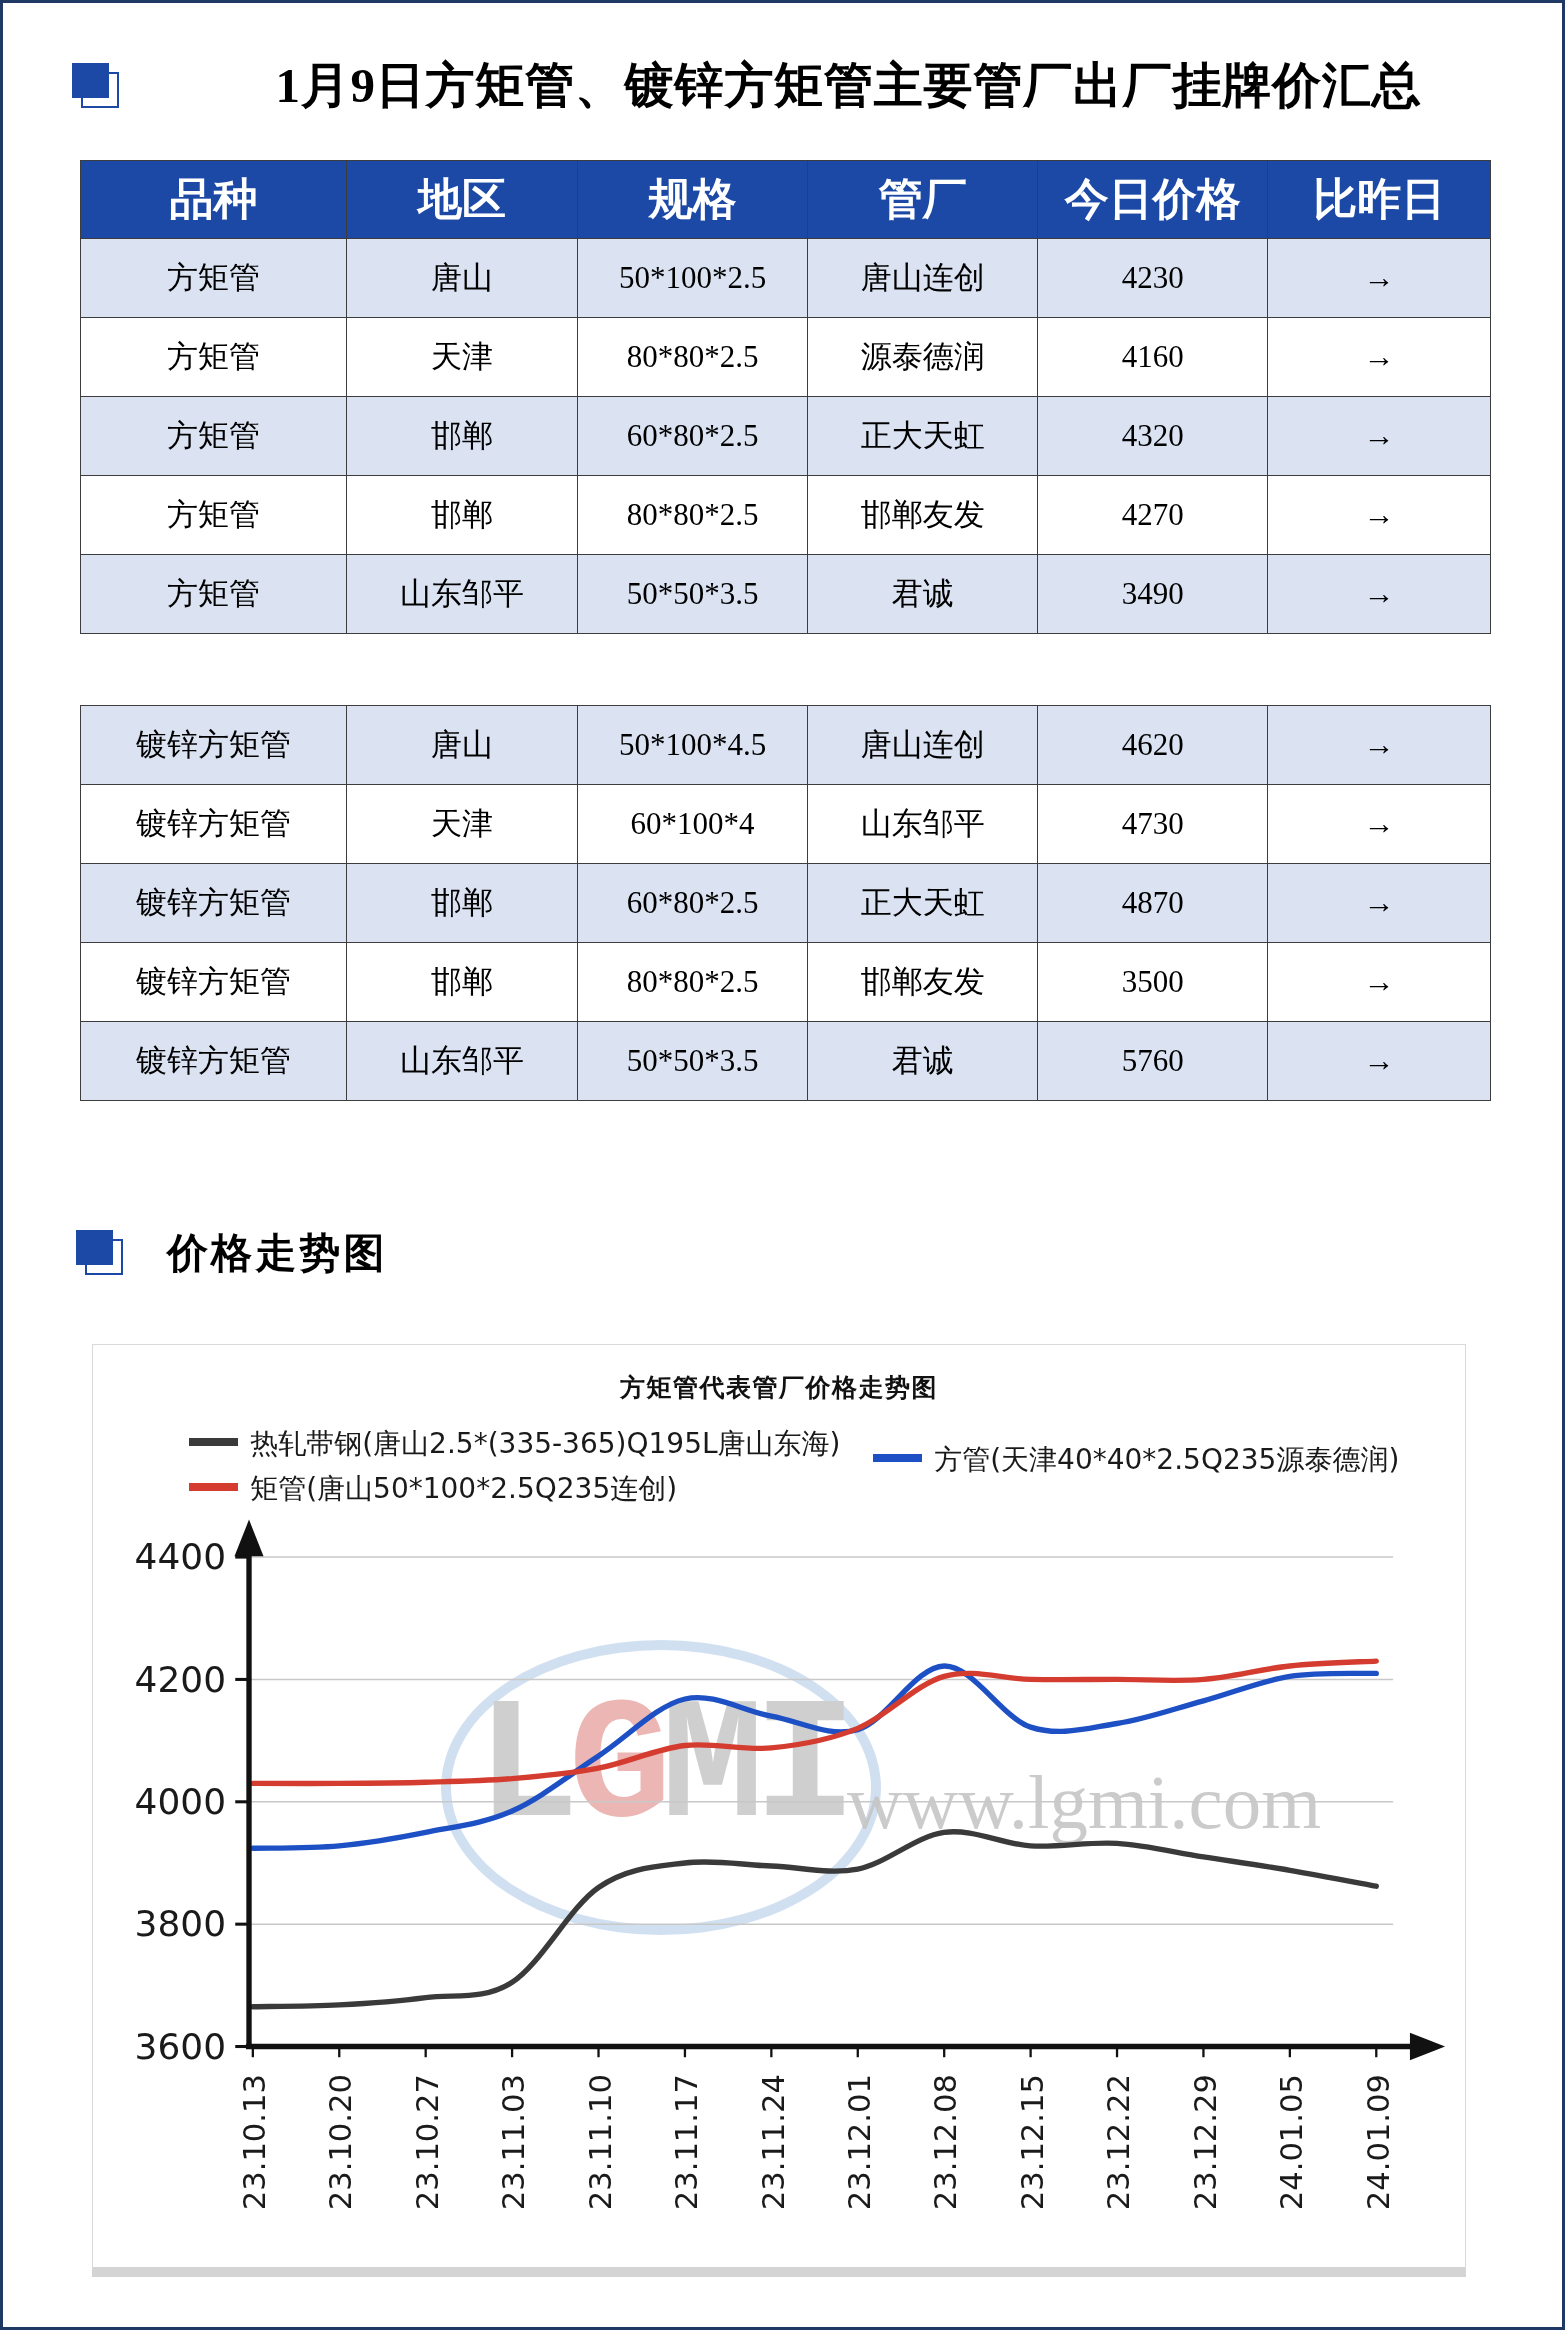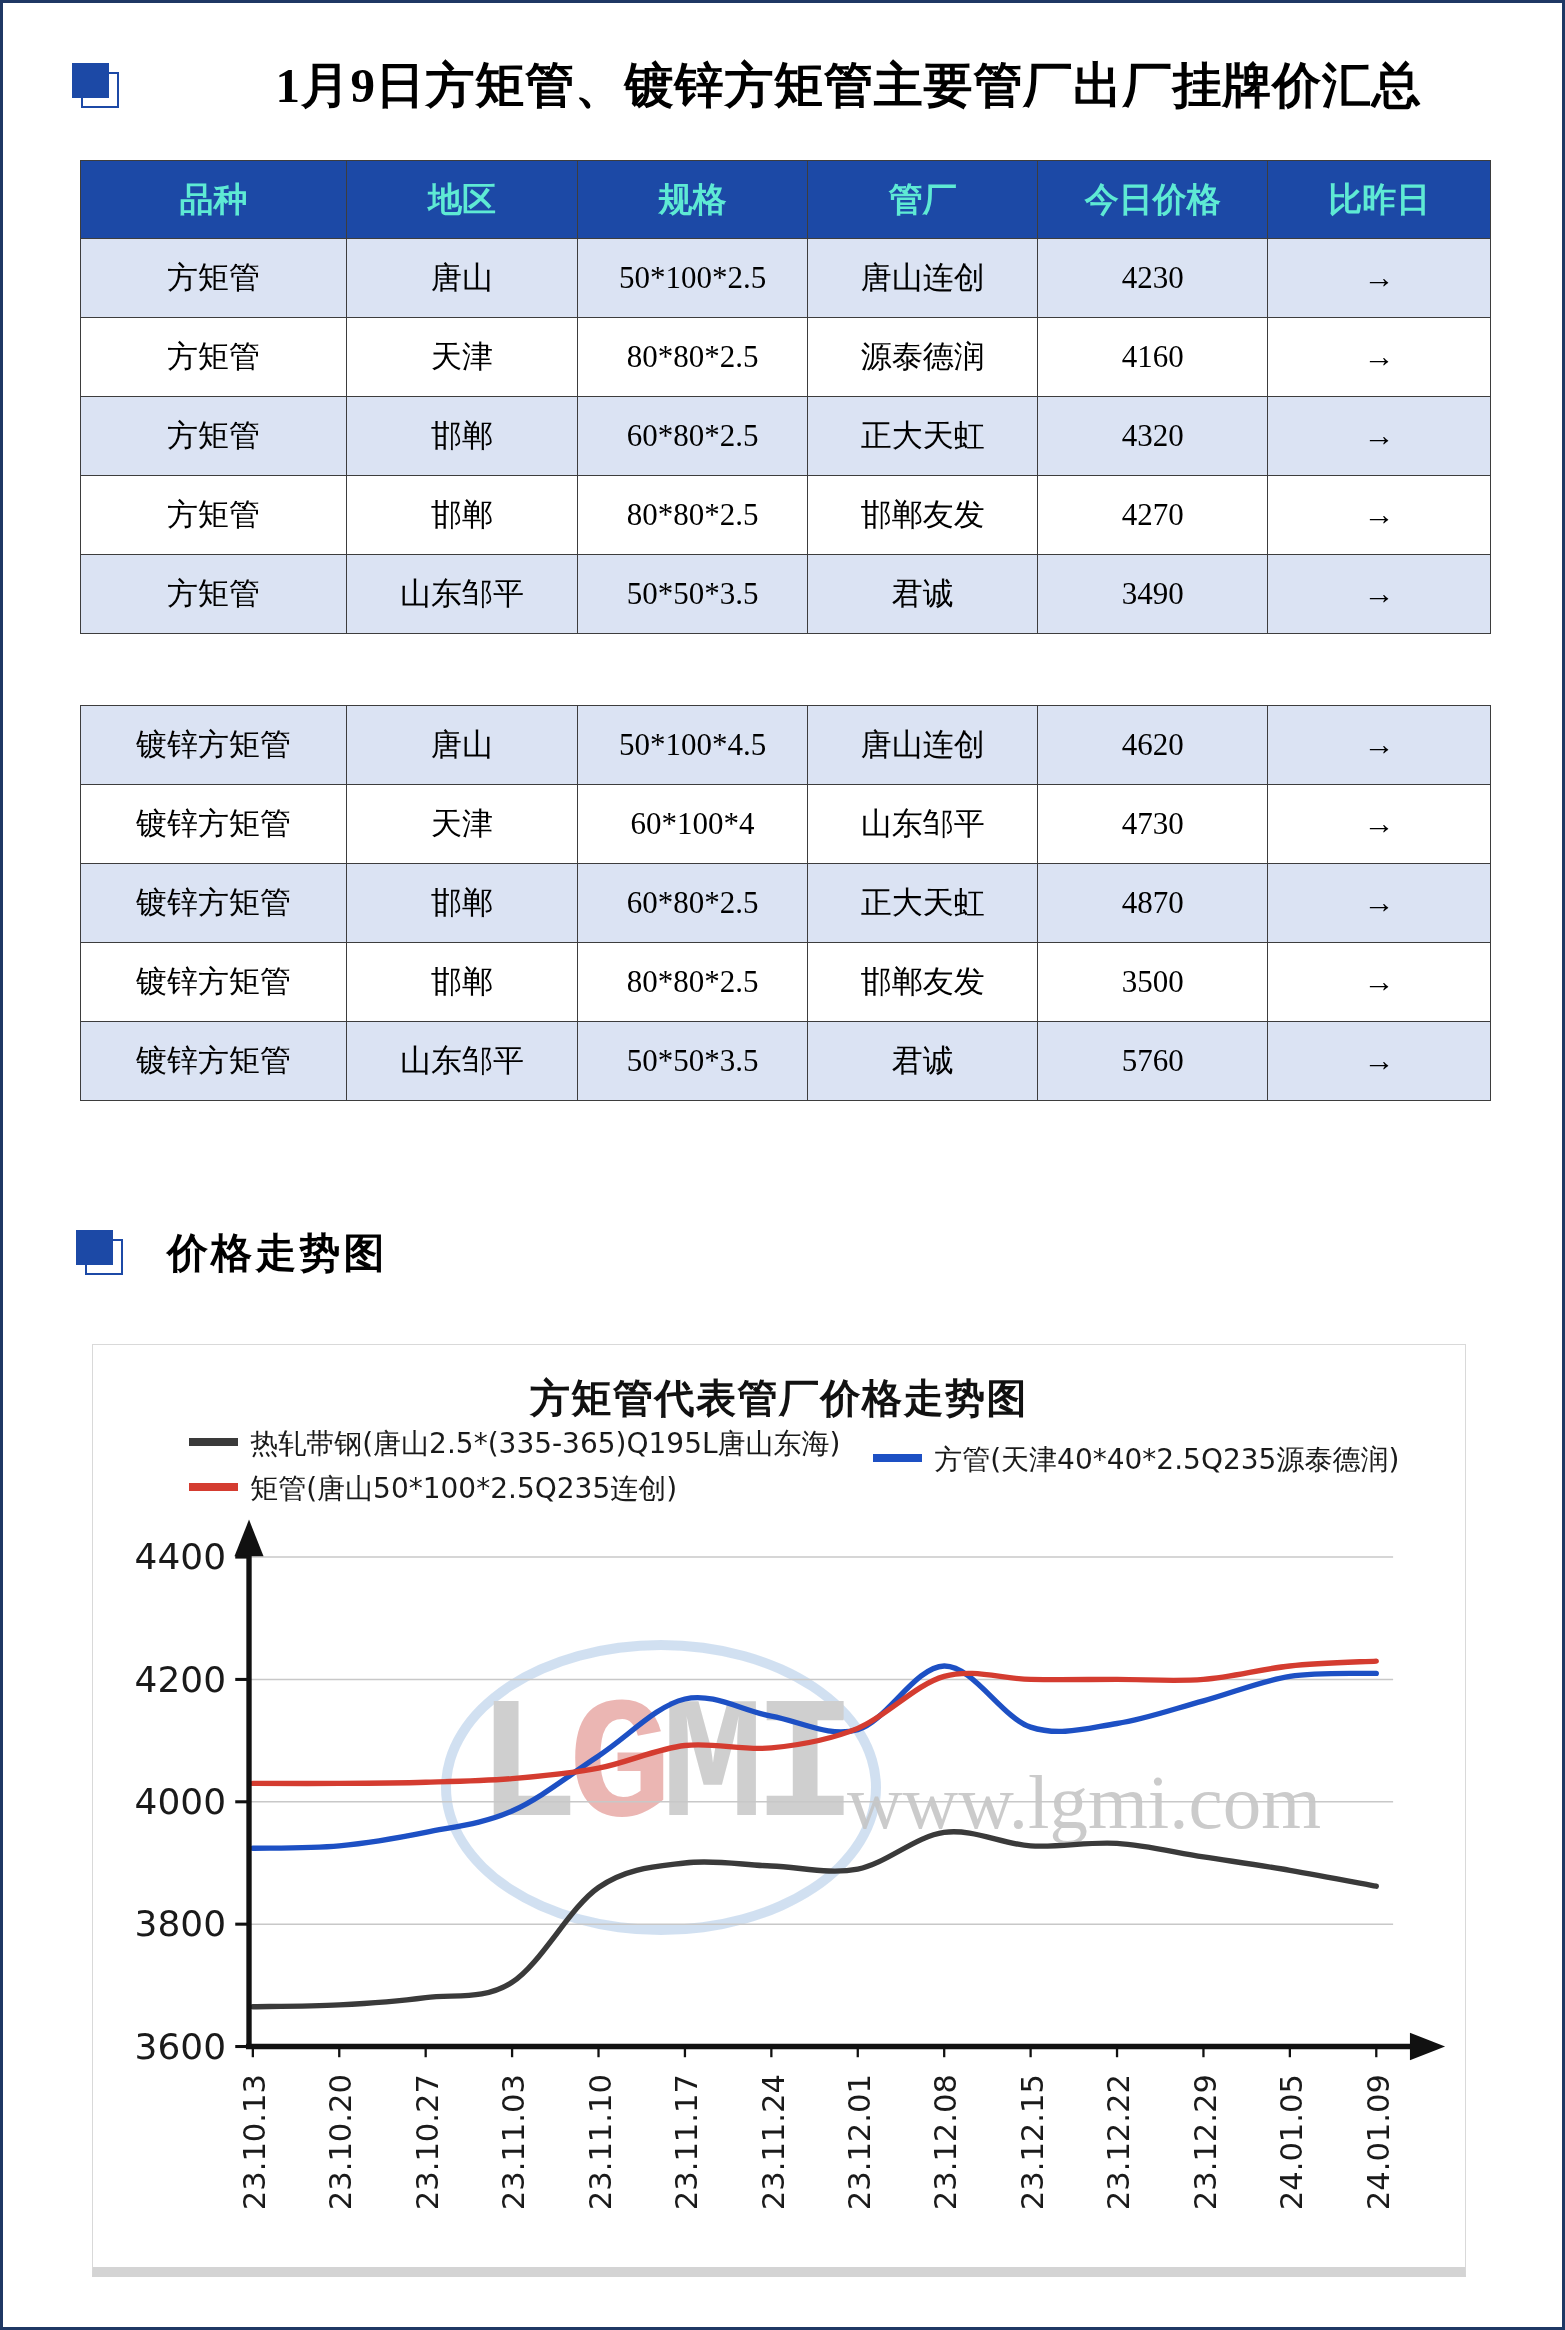--- a/index.html
+++ b/index.html
@@ -35,38 +35,38 @@
     position:absolute;left:77px;top:157px;width:1411px;
     border-collapse:collapse;table-layout:fixed;
   }
   table.price th, table.price td{
     border:1.5px solid #3d3d3d;
     text-align:center;vertical-align:middle;
     padding:0;
   }
   table.price th{
     background:var(--header_blue,#1C49A6);
-    color:#5eead4;font-weight:bold;font-size:34px;height:77px;font-family:Liberation Serif, serif;
+    color:#ffffff;font-weight:bold;font-size:44px;height:77px;font-family:Liberation Serif, serif;
   }
   table.price td{font-size:31px;color:#000;height:78px;background:#ffffff;}
   table.price tr.alt td{background:var(--row_alt,#DBE3F3);}
   table.price tr.spacer-row td{border:none;background:#ffffff;height:71px;}
 
   
   .chart-box{
     position:absolute;left:89px;top:1341px;width:1372px;height:922px;
     background:#ffffff;
     border:1.5px solid #d9d9d9;
     border-bottom:10.7px solid #d4d4d4;
     box-sizing:content-box;
     font-family:"DejaVu Sans","Liberation Sans",sans-serif;
   }
   .chart-title{
     position:absolute;left:0;top:26px;width:100%;
-    text-align:center;font-size:40px;font-weight:bold;color:#111;
+    text-align:center;font-size:25px;font-weight:bold;color:#111;
     letter-spacing:1.5px;z-index:3;
   }
   .legend-item{position:absolute;z-index:3;white-space:nowrap;font-size:28px;color:#1a1a1a;}
   .legend-item .swatch{display:inline-block;width:49px;height:7.7px;margin-right:12.2px;vertical-align:middle;position:relative;top:-3.1px;}
   .legend-0{left:96px;top:80px;}
   .legend-1{left:780px;top:96px;}
   .legend-2{left:96px;top:125px;}
 
   .chart-svg{position:absolute;left:0;top:0;z-index:2;}
 

